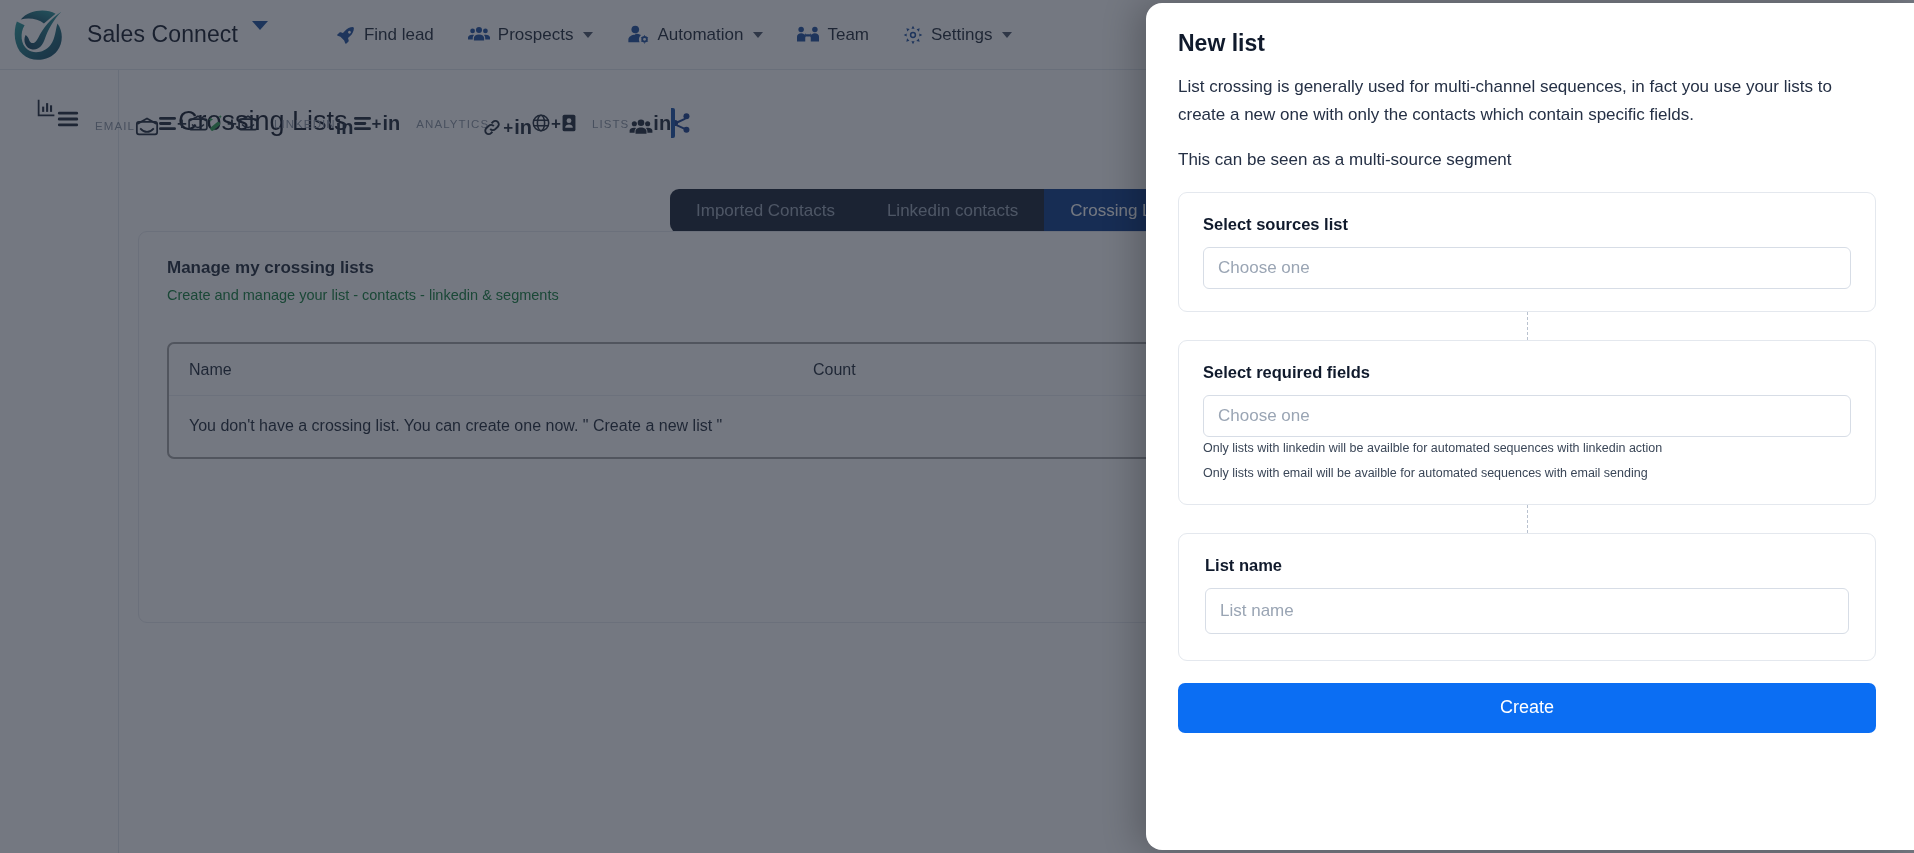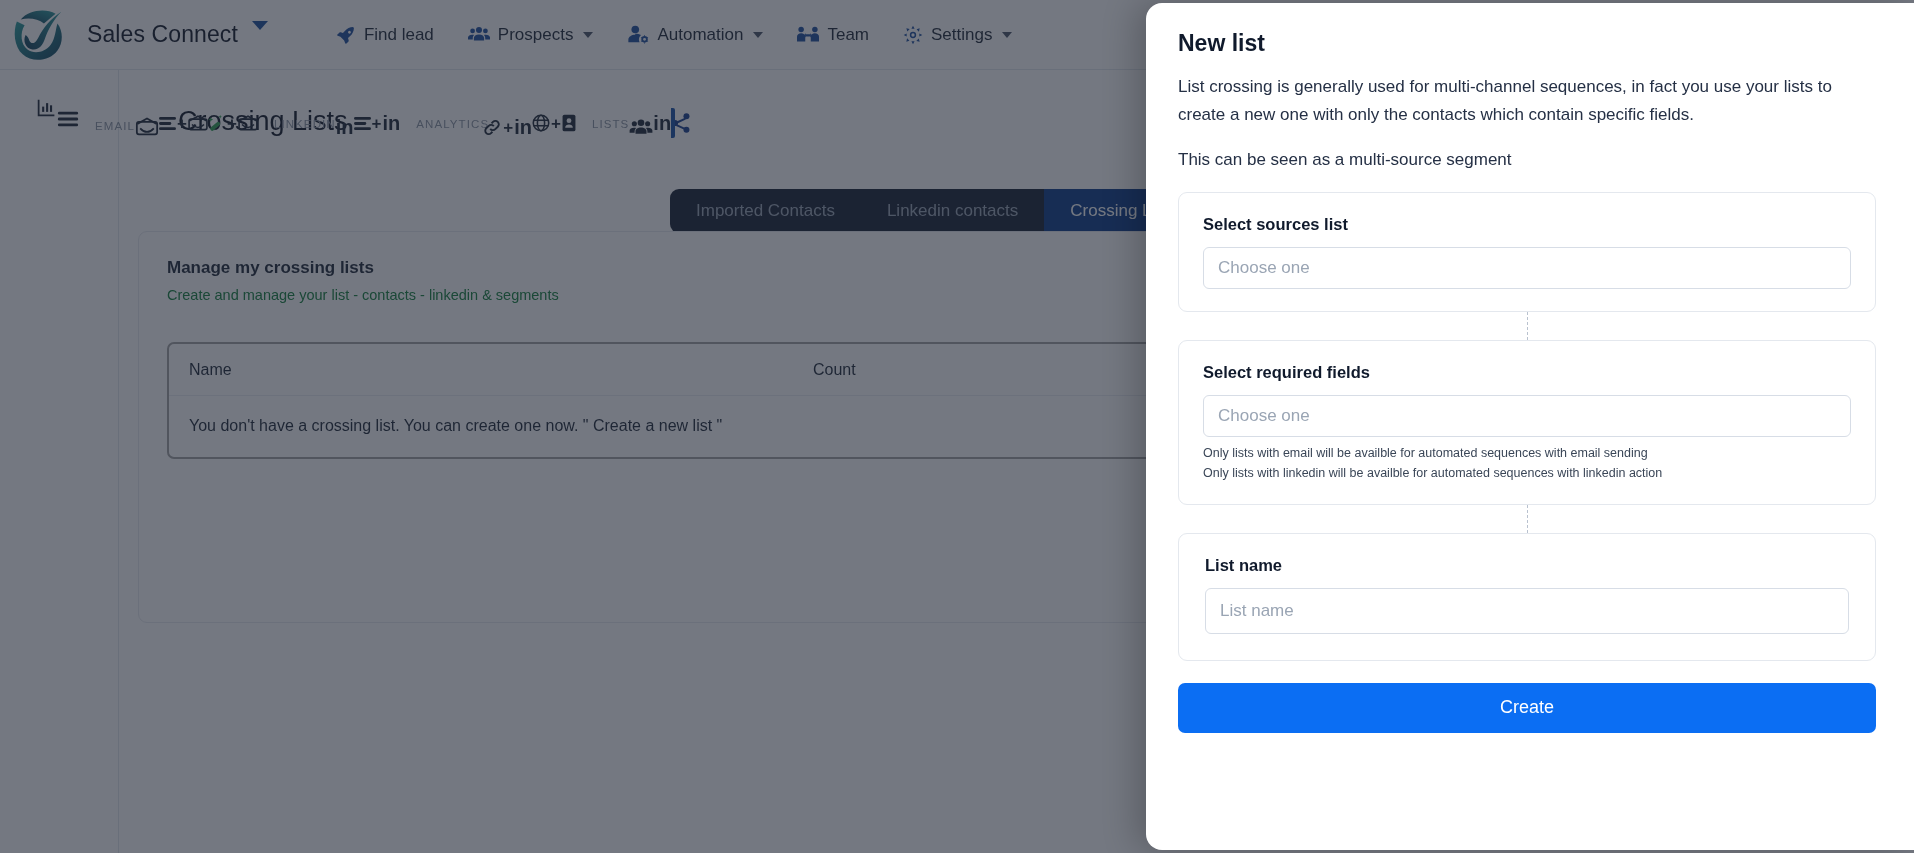--- a/index.html
+++ b/index.html
@@ -479,22 +479,22 @@
   <div class="step">
     <div class="step-label">Select sources list</div>
     <input class="inp" type="text" placeholder="Choose one" style="">
   </div>
 
   <div class="connector"></div>
 
   <div class="step">
     <div class="step-label">Select required fields</div>
     <input class="inp" type="text" placeholder="Choose one" style="">
+    <div class="hint" style="margin-top:2px">Only lists with linkedin will be availble for automated sequences with linkedin action</div>
     <div class="hint">Only lists with email will be availble for automated sequences with email sending</div>
-    <div class="hint" style="margin-top:2px">Only lists with linkedin will be availble for automated sequences with linkedin action</div>
   </div>
 
   <div class="connector"></div>
 
   <div class="step step-last">
     <div class="step-label">List name</div>
     <input class="inp inp-lg" type="text" placeholder="List name" style="">
   </div>
 
   <button class="create-btn">Create</button>

